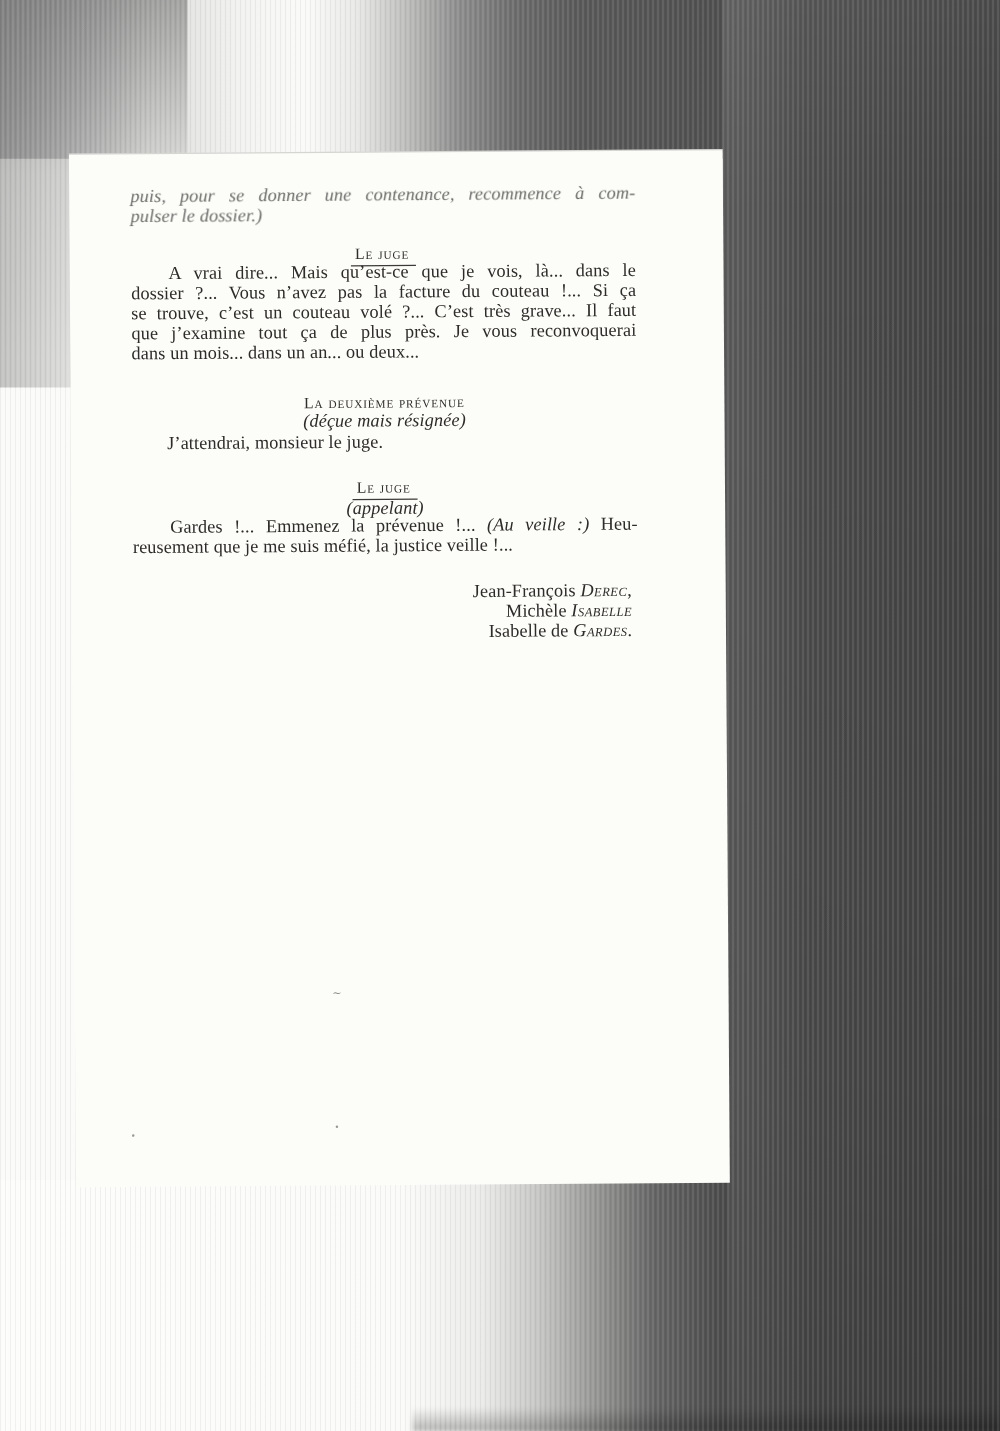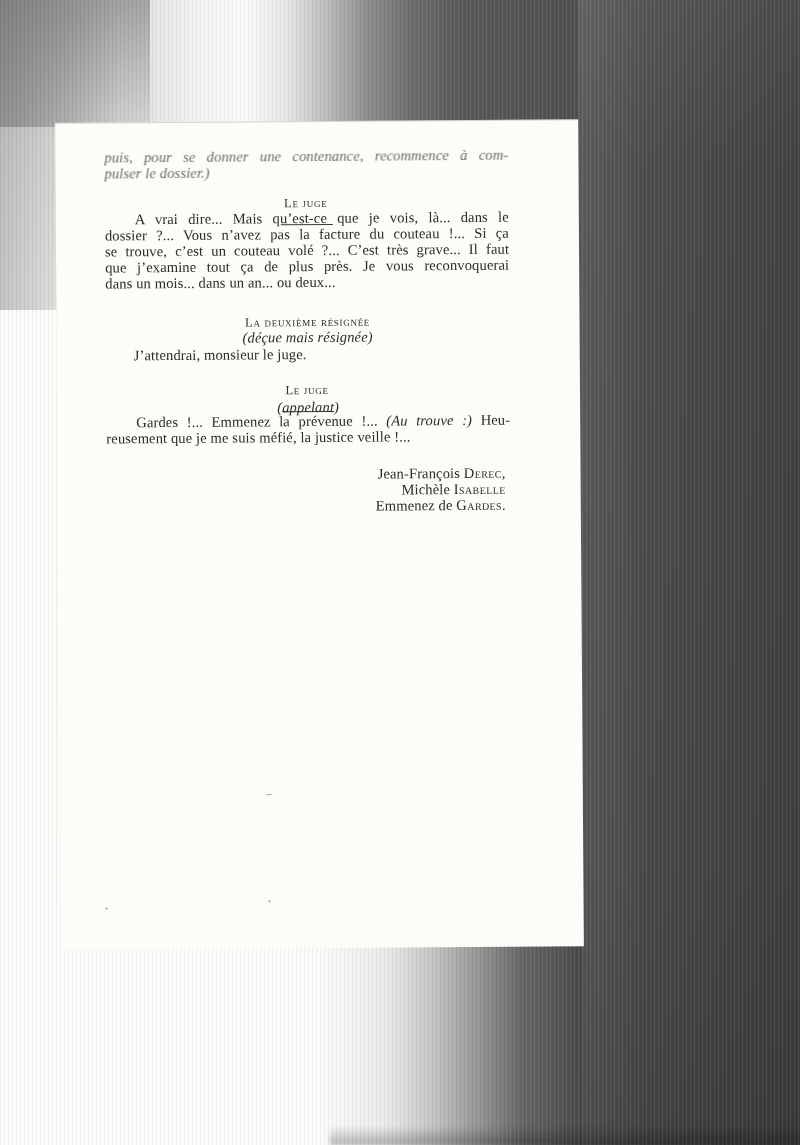--- a/index.html
+++ b/index.html
@@ -59,24 +59,24 @@
   }
   .blk{position:absolute;left:49px;width:404px;
     font-size:14.6px;line-height:15.9px;color:#2e2c2a;letter-spacing:0.1px;}
   .jl{text-align:justify;text-align-last:justify;}
   .indent30{text-indent:30px;}
   .indent28{text-indent:28px;}
   .it{font-style:italic;}
   .faded{color:#4a4a48;opacity:0.82;filter:blur(0.3px);}
   .speaker{font-size:12.6px;line-height:15px;text-align:center;
     font-variant:small-caps;letter-spacing:0.7px;color:#2f2d2b;}
-  .speaker .ul{border-bottom:1.3px solid #3c3a38;padding:0 5px 14px 3px;}
+  .speaker .ul{border-bottom:1.3px solid #3c3a38;padding:0 5px 2px 3px;}
   .dir{font-style:italic;text-align:center;font-size:14.6px;line-height:15.5px;color:#2e2c2a;}
   .authors{text-align:right;width:399px;line-height:16px;}
-  .sc{font-variant:small-caps;letter-spacing:0.4px;}
+  .sc{font-variant:small-caps;letter-spacing:0.4px;font-style:italic;}
   .artifact{position:absolute;font-size:9px;color:#8e8c8a;letter-spacing:-1px;}
   .speck{position:absolute;width:2px;height:2px;background:#9a9896;border-radius:50%;}
 </style>
 </head>
 <body>
 
 <div class="scan">
 
   <div class="bg-top"></div>
   <div class="bg-left"></div>
@@ -98,38 +98,38 @@
 
     <div class="blk" style="top:89px;">
       <div class="jl indent30">A vrai dire... Mais qu’est-ce que je vois, là... dans le</div>
       <div class="jl">dossier ?... Vous n’avez pas la facture du couteau !... Si ça</div>
       <div class="jl">se trouve, c’est un couteau volé ?... C’est très grave... Il faut</div>
       <div class="jl">que j’examine tout ça de plus près. Je vous reconvoquerai</div>
       <div>dans un mois... dans un an... ou deux...</div>
     </div>
 
     <div class="blk speaker" style="top:193px;">
-      <span>La deuxième résignée</span>
+      <span>La deuxième prévenue</span>
     </div>
     <div class="blk dir" style="top:208px;">(déçue mais résignée)</div>
     <div class="blk indent28" style="top:225px;">J’attendrai, monsieur le juge.</div>
 
     <div class="blk speaker" style="top:261px;">
       <span class="ul">Le juge</span>
     </div>
     <div class="blk dir" style="top:278px;">(appelant)</div>
     <div class="blk" style="top:292px;">
-      <div class="jl indent30"><span>Gardes !... Emmenez la prévenue !... </span><span class="it">(Au trouve :)</span><span> Heu-</span></div>
+      <div class="jl indent30"><span>Gardes !... Emmenez la prévenue !... </span><span class="it">(Au veille :)</span><span> Heu-</span></div>
       <div>reusement que je me suis méfié, la justice veille !...</div>
     </div>
 
     <div class="blk authors" style="top:344px;">
       <div><span>Jean-François </span><span class="sc">Derec</span><span>,</span></div>
       <div><span>Michèle </span><span class="sc">Isabelle</span><span></span></div>
-      <div><span>Emmenez de </span><span class="sc">Gardes</span><span>.</span></div>
+      <div><span>Isabelle de </span><span class="sc">Gardes</span><span>.</span></div>
     </div>
 
     <span class="artifact" style="left:206px;top:667px;">∼</span>
     <span class="speck" style="left:45px;top:784px;"></span>
     <span class="speck" style="left:208px;top:778px;"></span>
 
   </div>
 </div>
 
 </body></html>

